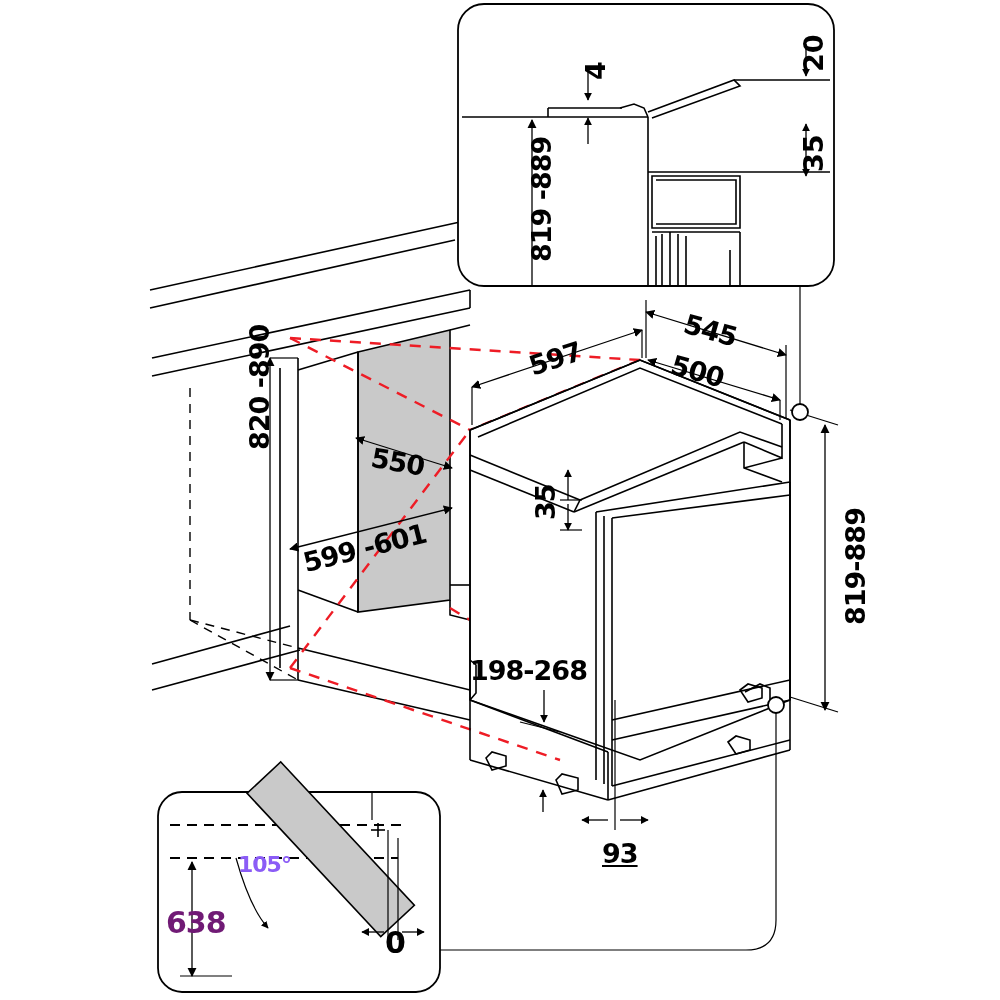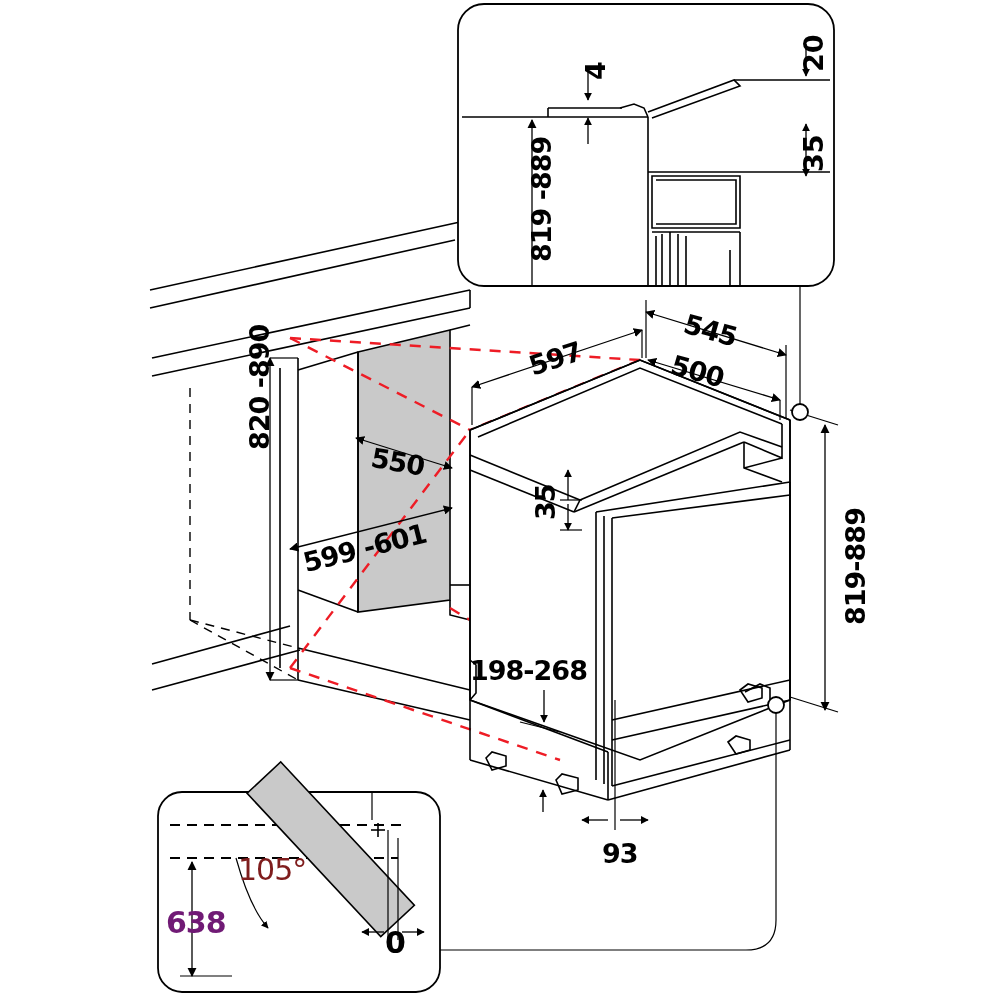--- a/index.html
+++ b/index.html
@@ -301,21 +301,21 @@
 
   <div style="position:absolute; left:530px; top:520px; transform:rotate(-90deg); transform-origin:left top; white-space:nowrap;">
     <span style="font-family:'DejaVu Sans',sans-serif; font-weight:bold; font-size:27px; color:#000; letter-spacing:-1px;">35</span>
   </div>
 
   <div style="position:absolute; left:470px; top:655px; white-space:nowrap;">
     <span style="font-family:'DejaVu Sans',sans-serif; font-weight:bold; font-size:27px; color:#000; letter-spacing:-1px;text-align:right;">198-268</span>
   </div>
 
   <div style="position:absolute; left:602px; top:838px; white-space:nowrap;">
-    <span style="font-family:'DejaVu Sans',sans-serif; font-weight:bold; font-size:27px; color:#000; letter-spacing:-1px;">93</span>
+    <span style="font-family:'DejaVu Sans',sans-serif; font-weight:bold; font-size:27px; color:#000; letter-spacing:-1px;text-decoration:underline;">93</span>
   </div>
 
   <div style="position:absolute; left:840px; top:625px; transform:rotate(-90deg); transform-origin:left top; white-space:nowrap;">
     <span style="font-family:'DejaVu Sans',sans-serif; font-weight:bold; font-size:27px; color:#000; letter-spacing:-1px;">819-889</span>
   </div>
 
   <div style="position:absolute; left:580px; top:80px; transform:rotate(-90deg); transform-origin:left top; white-space:nowrap;">
     <span style="font-family:'DejaVu Sans',sans-serif; font-weight:bold; font-size:27px; color:#000;">4</span>
   </div>
 
@@ -325,21 +325,21 @@
 
   <div style="position:absolute; left:798px; top:172px; transform:rotate(-90deg); transform-origin:left top; white-space:nowrap;">
     <span style="font-family:'DejaVu Sans',sans-serif; font-weight:bold; font-size:27px; color:#000;">35</span>
   </div>
 
   <div style="position:absolute; left:526px; top:262px; transform:rotate(-90deg); transform-origin:left top; white-space:nowrap;">
     <span style="font-family:'DejaVu Sans',sans-serif; font-weight:bold; font-size:27px; color:#000; letter-spacing:-1px;">819 -889</span>
   </div>
 
   <div style="position:absolute; left:238px; top:852px; white-space:nowrap;">
-    <span style="font-family:'DejaVu Sans',sans-serif; font-weight:normal; font-size:30px; color:#7f1d1d; letter-spacing:-1px;">105°</span>
+    <span style="font-family:'DejaVu Sans',sans-serif; font-weight:bold; font-size:22px; color:#8b5cf6; letter-spacing:-1px;">105°</span>
   </div>
 
   <div style="position:absolute; left:166px; top:905px; white-space:nowrap;">
     <span style="font-family:'DejaVu Sans',sans-serif; font-weight:bold; font-size:30px; color:#701a75; letter-spacing:-1px;">638</span>
   </div>
 
   <div style="position:absolute; left:385px; top:925px; white-space:nowrap;">
     <span style="font-family:'DejaVu Sans',sans-serif; font-weight:bold; font-size:30px; color:#000;">0</span>
   </div>
 

